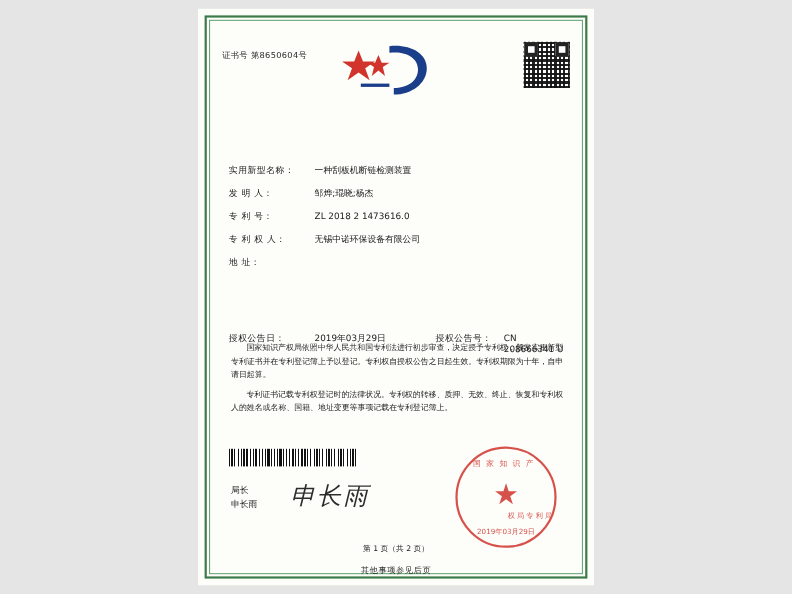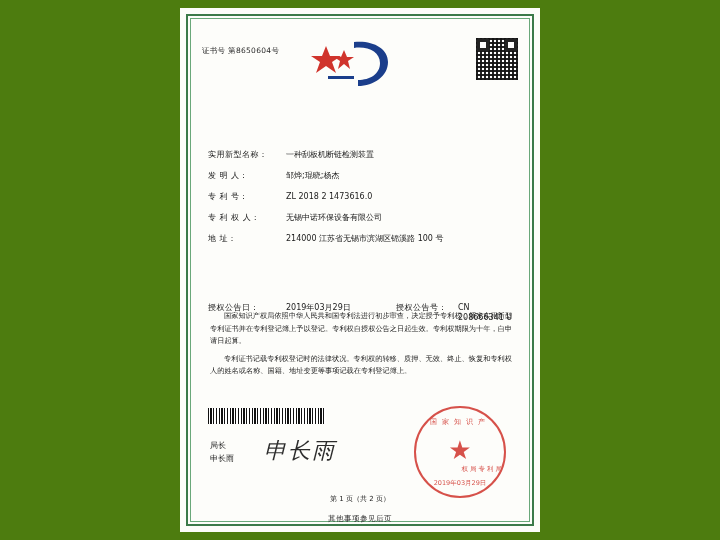--- a/index.html
+++ b/index.html
@@ -10,21 +10,21 @@
   body {
     width: 720px;
     height: 540px;
     overflow: hidden;
     font-family: "DejaVu Sans", "Liberation Sans", sans-serif;
   }
   .page {
     position: relative;
     width: 720px;
     height: 540px;
-    background: #4d7c0f;
+    background: #e5e5e5;
   }
   .certificate {
     position: absolute;
     left: 180px;
     top: 8px;
     width: 360px;
     height: 524px;
     background: #fdfdfa;
     box-sizing: border-box;
   }
@@ -276,21 +276,20 @@
       <div class="field-row">
         <div class="field-label">专 利 号：</div>
         <div class="field-value">ZL 2018 2 1473616.0</div>
       </div>
       <div class="field-row">
         <div class="field-label">专 利 权 人：</div>
         <div class="field-value">无锡中诺环保设备有限公司</div>
       </div>
       <div class="field-row">
         <div class="field-label">地        址：</div>
-        <div class="field-value">214000 江苏省无锡市滨湖区锦溪路 100 号</div>
       </div>
       <div class="field-row split">
         <div class="field-label">授权公告日：</div>
         <div class="field-value">2019年03月29日</div>
         <div class="field-label2">授权公告号：</div>
         <div class="field-value2">CN 208666341 U</div>
       </div>
     </div>
 
     <div class="body-text">

